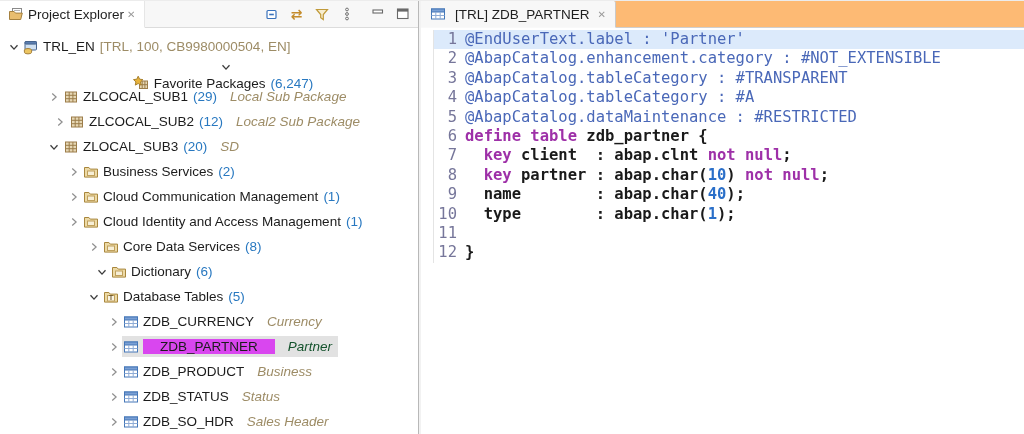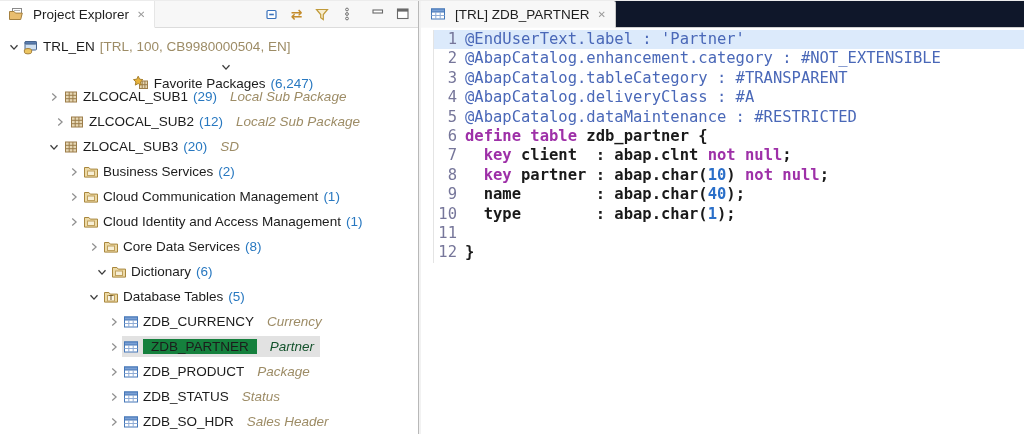--- a/index.html
+++ b/index.html
@@ -4,47 +4,47 @@
 <style>
   * { margin:0; padding:0; box-sizing:border-box; }
   html,body { width:1024px; height:434px; overflow:hidden; background:#fff;
     font-family:"Liberation Sans","DejaVu Sans",sans-serif; font-size:13.5px; color:#1c1c1c; }
   .app { display:flex; width:1024px; height:434px; border-top:1px solid #ececec; }
 
   
   .left-pane { width:418px; min-width:418px; display:flex; flex-direction:column; background:#fff; }
   .view-header { height:27px; display:flex; align-items:center; justify-content:space-between;
     background:#f7f7f7; border-bottom:1px solid #dcdcdc; }
-  .view-tab { display:flex; align-items:center; gap:5px; height:27px; padding:0 9px 0 7px;
+  .view-tab { display:flex; align-items:center; height:27px; padding:0 9px 0 7px;
     background:#fff; border-right:1px solid #e6e6e6; margin-bottom:-1px; border-bottom:1px solid #fff; }
   .view-tab .tab-label { color:#1f1f1f; }
   .close-x { color:#9a9a9a; font-size:10px; margin-left:3px; cursor:pointer; }
   .view-toolbar { display:flex; align-items:center; gap:8px; padding-right:7px; }
   .tbtn { width:17px; height:17px; display:flex; align-items:center; justify-content:center; cursor:pointer; }
   .glyph-link { font-size:14px; font-weight:bold; color:#c48c2c; line-height:1; }
 
   .tree { padding-top:6px; flex:1; overflow:hidden; }
   .tree-row { height:25px; display:flex; align-items:center; }
   .chev { width:16px; height:16px; flex:none; display:flex; align-items:center; justify-content:center; cursor:pointer; }
   .row-body { display:flex; align-items:center; height:21px; padding-right:6px; }
   .row-body.selected { background:#e2e2e2; }
   .ticon { width:17px; height:16px; flex:none; margin-right:4px; display:flex; align-items:center; justify-content:center; }
   .tlabel { white-space:pre; color:#1c1c1c; }
-  .tlabel.hl { background:#15803d; padding:0 8px; }
+  .tlabel.hl { background:#d946ef; padding:0 17px; }
   .tcount { color:#2878c0; margin-left:5px; white-space:pre; }
   .tsuffix { color:#9d8c66; margin-left:5px; white-space:pre; }
   .tdesc { color:#9d8c66; font-style:italic; margin-left:13px; white-space:pre; }
   .tdesc.seldesc { color:#14532d; }
 
   
   .sash { width:3px; background:#f2f2f2; border-left:1px solid #b8b8b8; cursor:col-resize; }
 
   
   .right-pane { flex:1; display:flex; flex-direction:column; background:#fff; min-width:0; }
-  .editor-tabbar { height:27px; background:#0f172a; border-bottom:1px solid #cfcfcf; display:flex; }
+  .editor-tabbar { height:27px; background:#fdba74; border-bottom:1px solid #cfcfcf; display:flex; }
   .editor-tab { display:flex; align-items:center; gap:5px; height:27px; padding:0 9px 0 8px;
     background:#f7f7f7; border-right:1px solid #c9c9c9; border-radius:0 2px 0 0;
     margin-bottom:-1px; border-bottom:1px solid #f9f9f9; }
   .editor-tab .tab-label { color:#1f1f1f; }
 
   .editor { flex:1; padding-top:2px; font-family:"DejaVu Sans Mono","Liberation Mono",monospace;
     font-size:15.5px; line-height:19.4px; overflow:hidden; }
   .code-line { display:flex; white-space:pre; }
   .ruler { width:13px; flex:none; background:#fff; border-right:1px solid #e4e4e4; }
   .line-main { flex:1; display:flex; min-width:0; }
@@ -365,21 +365,21 @@
             <span class="ticon">
               <svg width="16" height="16" viewBox="0 0 16 16">
                 <rect x="1.5" y="3" width="13" height="10" fill="#fff" stroke="#4477b8"></rect>
                 <rect x="1.5" y="3" width="13" height="3" fill="#7ba0d4" stroke="#4477b8"></rect>
                 <line x1="5.8" y1="6" x2="5.8" y2="13" stroke="#8facd6"></line>
                 <line x1="10.2" y1="6" x2="10.2" y2="13" stroke="#8facd6"></line>
                 <line x1="1.5" y1="9.5" x2="14.5" y2="9.5" stroke="#8facd6"></line>
               </svg>
             </span>
             <span class="tlabel">ZDB_PRODUCT</span>
-            <span class="tdesc">Package</span>
+            <span class="tdesc">Business</span>
           </span>
         </div>
         <div class="tree-row" style="padding-left: 106px;">
           <span class="chev">
             <svg width="14" height="14" viewBox="0 0 16 16">
               <polyline points="6,4 10.4,8 6,12" fill="none" stroke="#8f8f8f" stroke-width="1.4"></polyline>
             </svg>
           </span>
           <span class="row-body">
             <span class="ticon">
@@ -433,21 +433,21 @@
             </svg>
           </span>
         <span class="tab-label">[TRL] ZDB_PARTNER</span>
         <span class="close-x">✕</span>
       </div>
     </div>
     <div class="editor" id="editor">
         <div class="code-line"><span class="ruler"></span><span class="line-main current"><span class="lnum">1</span><span class="code-text"><span class="seg-ann">@EndUserText.label : 'Partner'</span></span></span></div>
         <div class="code-line"><span class="ruler"></span><span class="line-main"><span class="lnum">2</span><span class="code-text"><span class="seg-ann">@AbapCatalog.enhancement.category : #NOT_EXTENSIBLE</span></span></span></div>
         <div class="code-line"><span class="ruler"></span><span class="line-main"><span class="lnum">3</span><span class="code-text"><span class="seg-ann">@AbapCatalog.tableCategory : #TRANSPARENT</span></span></span></div>
-        <div class="code-line"><span class="ruler"></span><span class="line-main"><span class="lnum">4</span><span class="code-text"><span class="seg-ann">@AbapCatalog.deliveryClass : #A</span></span></span></div>
+        <div class="code-line"><span class="ruler"></span><span class="line-main"><span class="lnum">4</span><span class="code-text"><span class="seg-ann">@AbapCatalog.tableCategory : #A</span></span></span></div>
         <div class="code-line"><span class="ruler"></span><span class="line-main"><span class="lnum">5</span><span class="code-text"><span class="seg-ann">@AbapCatalog.dataMaintenance : #RESTRICTED</span></span></span></div>
         <div class="code-line"><span class="ruler"></span><span class="line-main"><span class="lnum">6</span><span class="code-text"><span class="seg-kw">define table</span><span class="seg-id"> zdb_partner {</span></span></span></div>
         <div class="code-line"><span class="ruler"></span><span class="line-main"><span class="lnum">7</span><span class="code-text"><span class="seg-id">  </span><span class="seg-kw">key</span><span class="seg-id"> client  : abap.clnt </span><span class="seg-kw">not null</span><span class="seg-id">;</span></span></span></div>
         <div class="code-line"><span class="ruler"></span><span class="line-main"><span class="lnum">8</span><span class="code-text"><span class="seg-id">  </span><span class="seg-kw">key</span><span class="seg-id"> partner : abap.char(</span><span class="seg-num">10</span><span class="seg-id">) </span><span class="seg-kw">not null</span><span class="seg-id">;</span></span></span></div>
         <div class="code-line"><span class="ruler"></span><span class="line-main"><span class="lnum">9</span><span class="code-text"><span class="seg-id">  name        : abap.char(</span><span class="seg-num">40</span><span class="seg-id">);</span></span></span></div>
         <div class="code-line"><span class="ruler"></span><span class="line-main"><span class="lnum">10</span><span class="code-text"><span class="seg-id">  type        : abap.char(</span><span class="seg-num">1</span><span class="seg-id">);</span></span></span></div>
         <div class="code-line"><span class="ruler"></span><span class="line-main"><span class="lnum">11</span><span class="code-text"></span></span></div>
         <div class="code-line"><span class="ruler"></span><span class="line-main"><span class="lnum">12</span><span class="code-text"><span class="seg-id">}</span></span></span></div>
       </div>
   </div>

